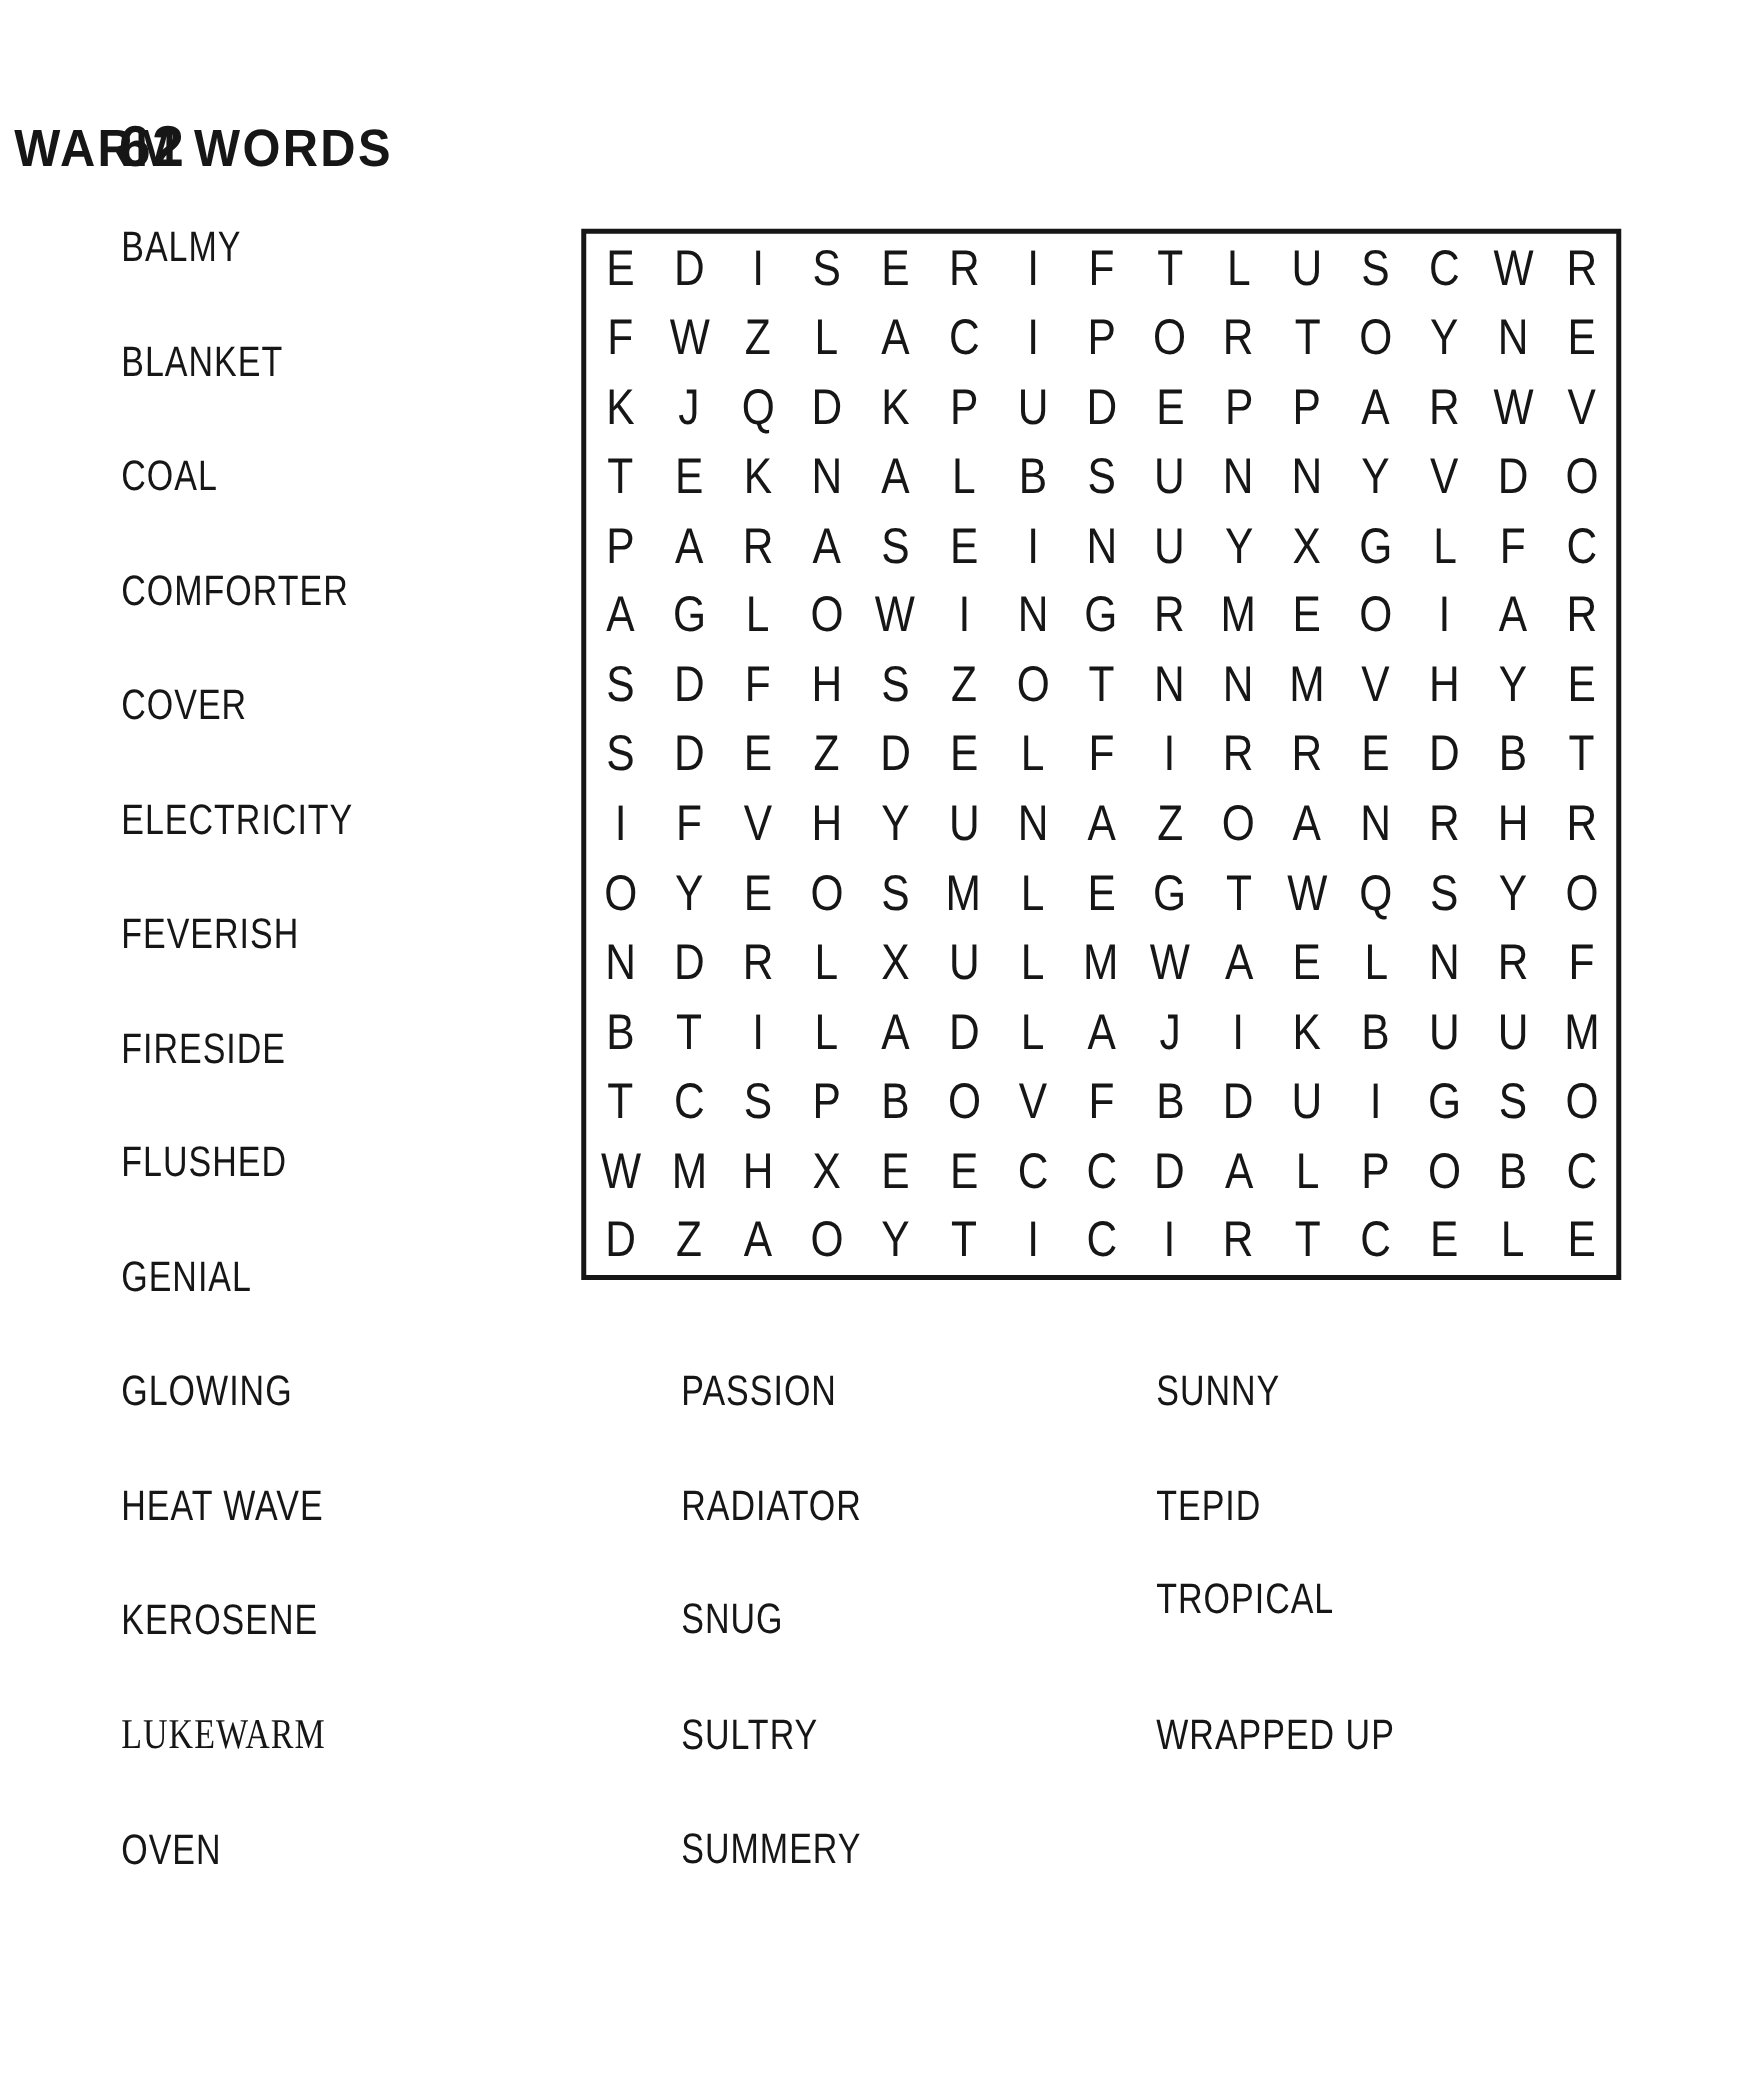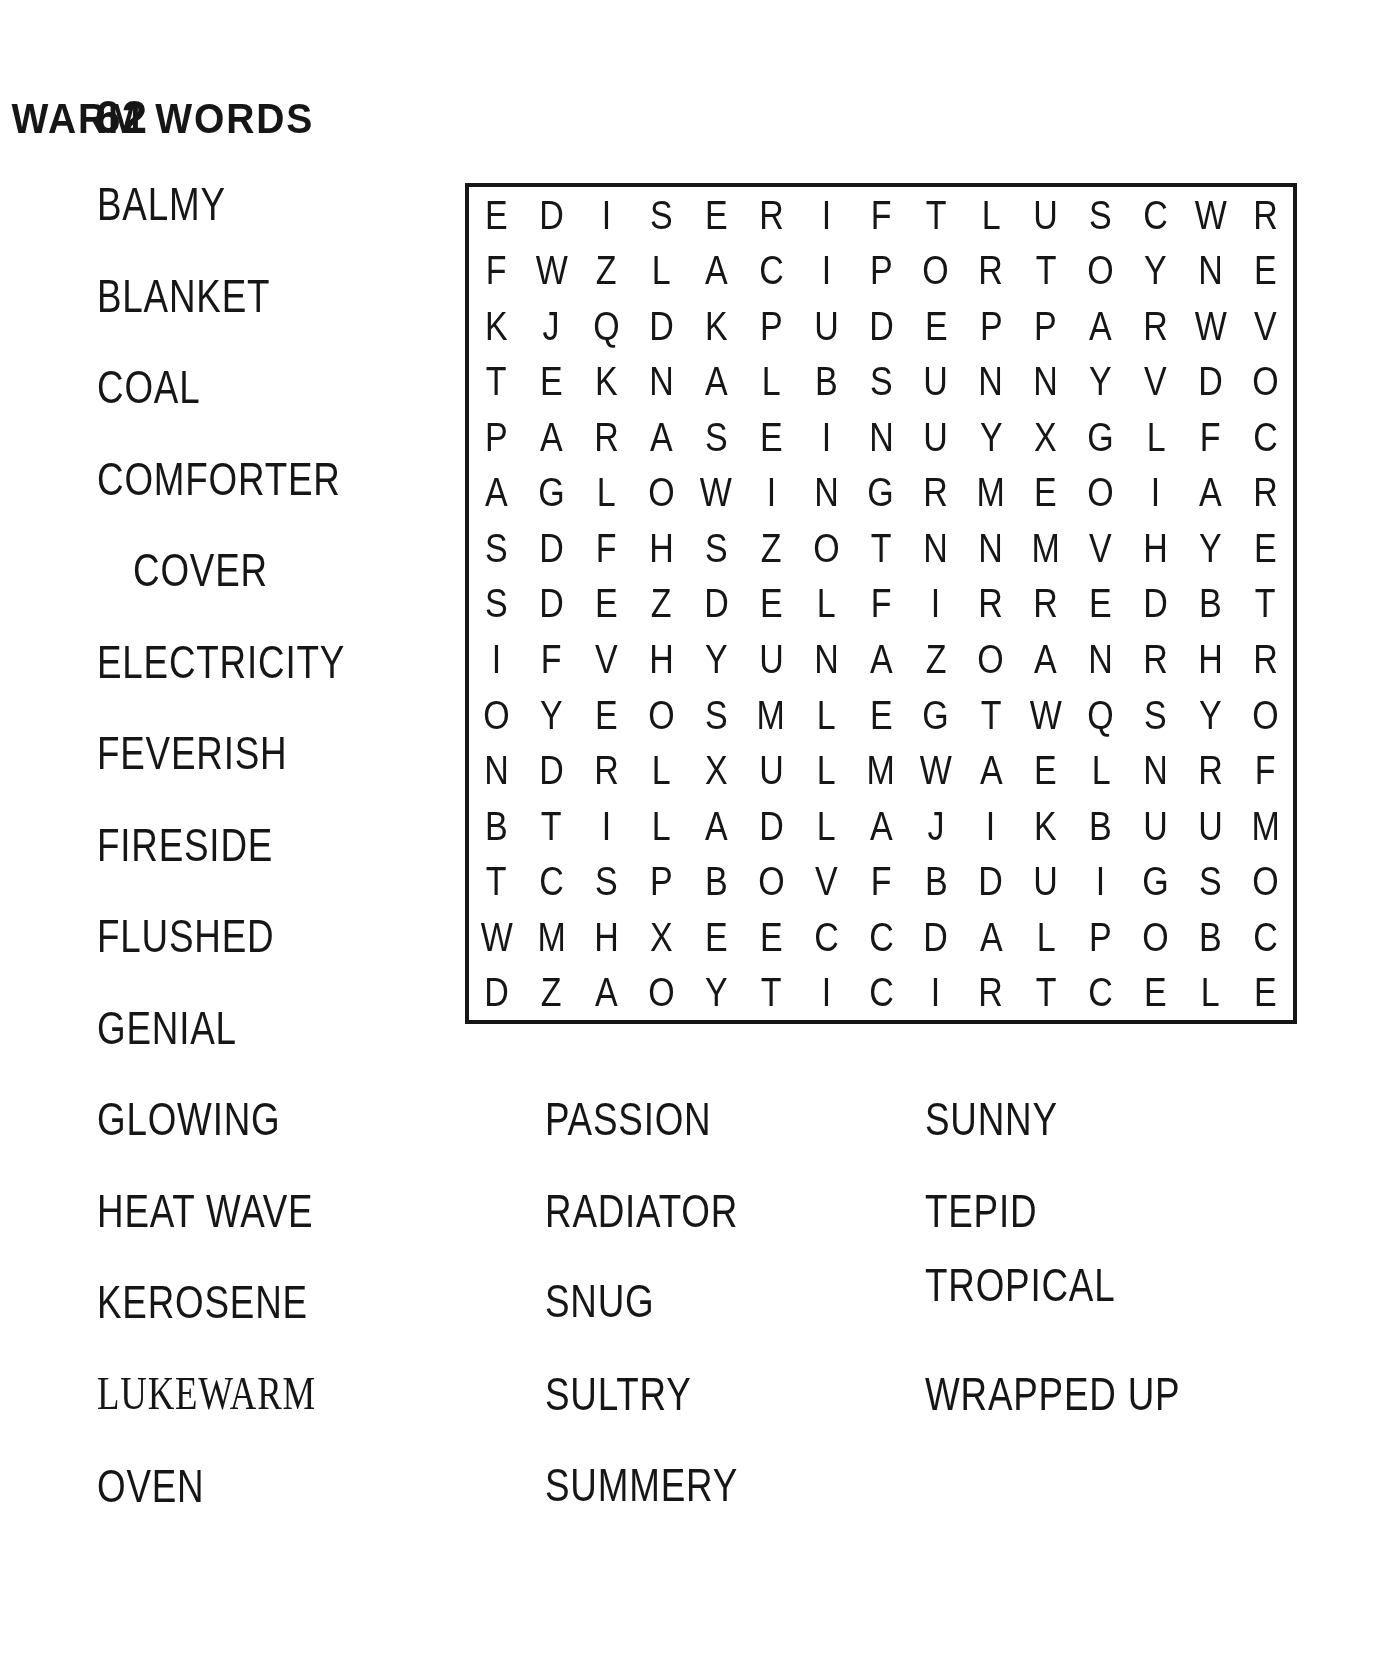--- a/index.html
+++ b/index.html
@@ -42,21 +42,21 @@
     grid-template-rows:repeat(15,1fr);
     place-items:center;
   }
   .cell{
     font-size:40px;line-height:1;
     transform:scaleX(0.85);transform-origin:50% 50%;
   }
   .word-col{position:absolute;}
   .word{
     position:absolute;left:0;
-    font-size:46px;line-height:1;
+    font-size:34px;line-height:1;
     letter-spacing:1px;
     white-space:nowrap;
   }
   .word .w{
     display:inline-block;
     transform:scaleX(0.8);transform-origin:0 50%;
     white-space:nowrap;
   }
 </style>
 </head>
@@ -298,21 +298,21 @@
         <span class="cell">L</span>
         <span class="cell">E</span>
       </div>
   </div>
 
   <div class="word-col" id="col-0" style="left:97px;top:181px;">
       <div class="word" style="top: 0px;"><span class="w">BALMY</span></div>
       <div class="word" style="top: 91.5px; text-align: center;"><span class="w">BLANKET</span></div>
       <div class="word" style="top: 183px;"><span class="w">COAL</span></div>
       <div class="word" style="top: 274.5px;"><span class="w">COMFORTER</span></div>
-      <div class="word" style="top: 366px; margin-left: 36px;"><span class="w">COVER</span></div>
+      <div class="word" style="top: 366px;"><span class="w">COVER</span></div>
       <div class="word" style="top: 457.5px;"><span class="w">ELECTRICITY</span></div>
       <div class="word" style="top: 549px;"><span class="w">FEVERISH</span></div>
       <div class="word" style="top: 640.5px;"><span class="w">FIRESIDE</span></div>
       <div class="word" style="top: 732px;"><span class="w">FLUSHED</span></div>
       <div class="word" style="top: 823.5px;"><span class="w">GENIAL</span></div>
       <div class="word" style="top: 915px;"><span class="w">GLOWING</span></div>
       <div class="word" style="top: 1006.5px;"><span class="w">HEAT WAVE</span></div>
       <div class="word" style="top: 1098px;"><span class="w">KEROSENE</span></div>
       <div class="word" style="top: 1189.5px; font-family: Liberation Serif, serif;"><span class="w">LUKEWARM</span></div>
       <div class="word" style="top: 1282px;"><span class="w">OVEN</span></div>

